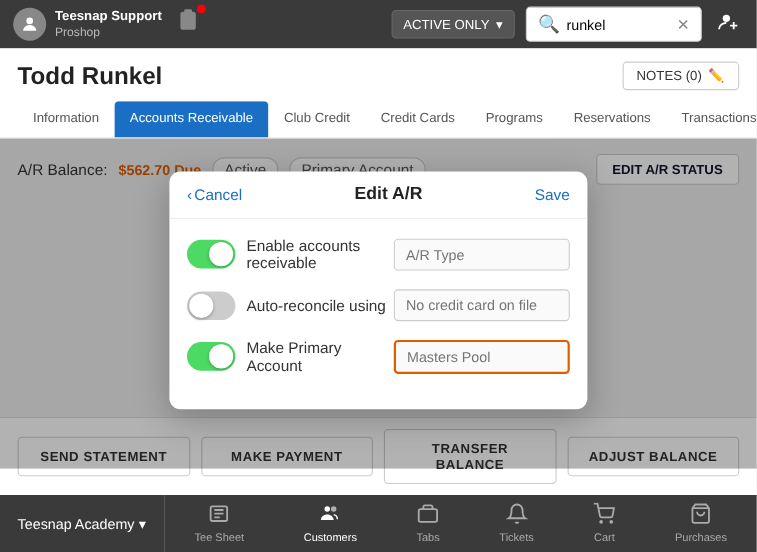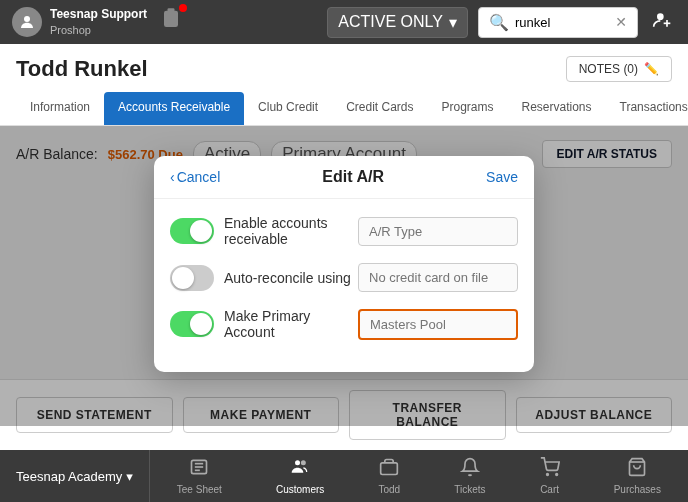--- a/index.html
+++ b/index.html
@@ -51,21 +51,21 @@
       cursor: pointer;
       color: white;
       font-size: 16px;
       padding: 4px;
     }
     .filter-dropdown {
       background: #555;
       border: 1px solid #666;
       border-radius: 4px;
       color: white;
-      font-size: 16px;
+      font-size: 12px;
       padding: 5px 10px;
       display: flex;
       align-items: center;
       gap: 6px;
       cursor: pointer;
     }
     .search-bar {
       background: white;
       border: 1px solid #ccc;
       border-radius: 4px;
@@ -163,21 +163,21 @@
       gap: 10px;
       margin-bottom: 10px;
     }
     .ar-balance-label { font-size: 14px; color: #333; }
     .ar-balance-amount { font-size: 13px; color: #e05c00; font-weight: 600; }
     .badge {
       background: white;
       border: 1px solid #ccc;
       border-radius: 12px;
       padding: 2px 10px;
-      font-size: 17px;
+      font-size: 14px;
       color: #555;
     }
     .edit-ar-btn {
       margin-left: auto;
       border: 1px solid #ccc;
       border-radius: 4px;
       background: white;
       padding: 6px 14px;
       font-size: 12px;
       font-weight: 600;
@@ -509,21 +509,21 @@
       </span>
       <span>Customers</span>
     </div>
     <div class="bottom-nav-item">
       <span class="bottom-nav-icon">
         <svg width="20" height="20" viewBox="0 0 24 24" fill="none" stroke="#aaa" stroke-width="2">
             <rect x="2" y="7" width="20" height="14" rx="2"></rect>
             <path d="M7 7V5a2 2 0 0 1 2-2h6a2 2 0 0 1 2 2v2"></path>
           </svg>
       </span>
-      <span>Todd</span>
+      <span>Tabs</span>
     </div>
     <div class="bottom-nav-item">
       <span class="bottom-nav-icon">
         <svg width="20" height="20" viewBox="0 0 24 24" fill="none" stroke="#aaa" stroke-width="2">
             <path d="M18 8A6 6 0 0 0 6 8c0 7-3 9-3 9h18s-3-2-3-9"></path>
             <path d="M13.73 21a2 2 0 0 1-3.46 0"></path>
           </svg>
       </span>
       <span>Tickets</span>
     </div>

